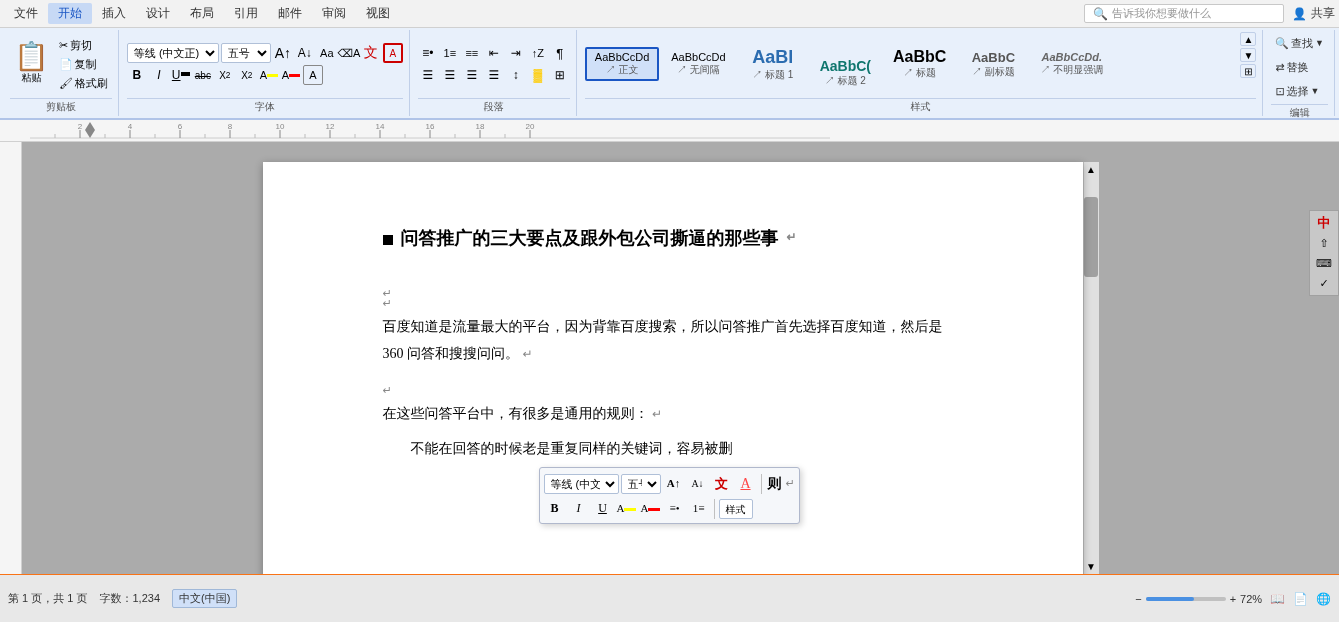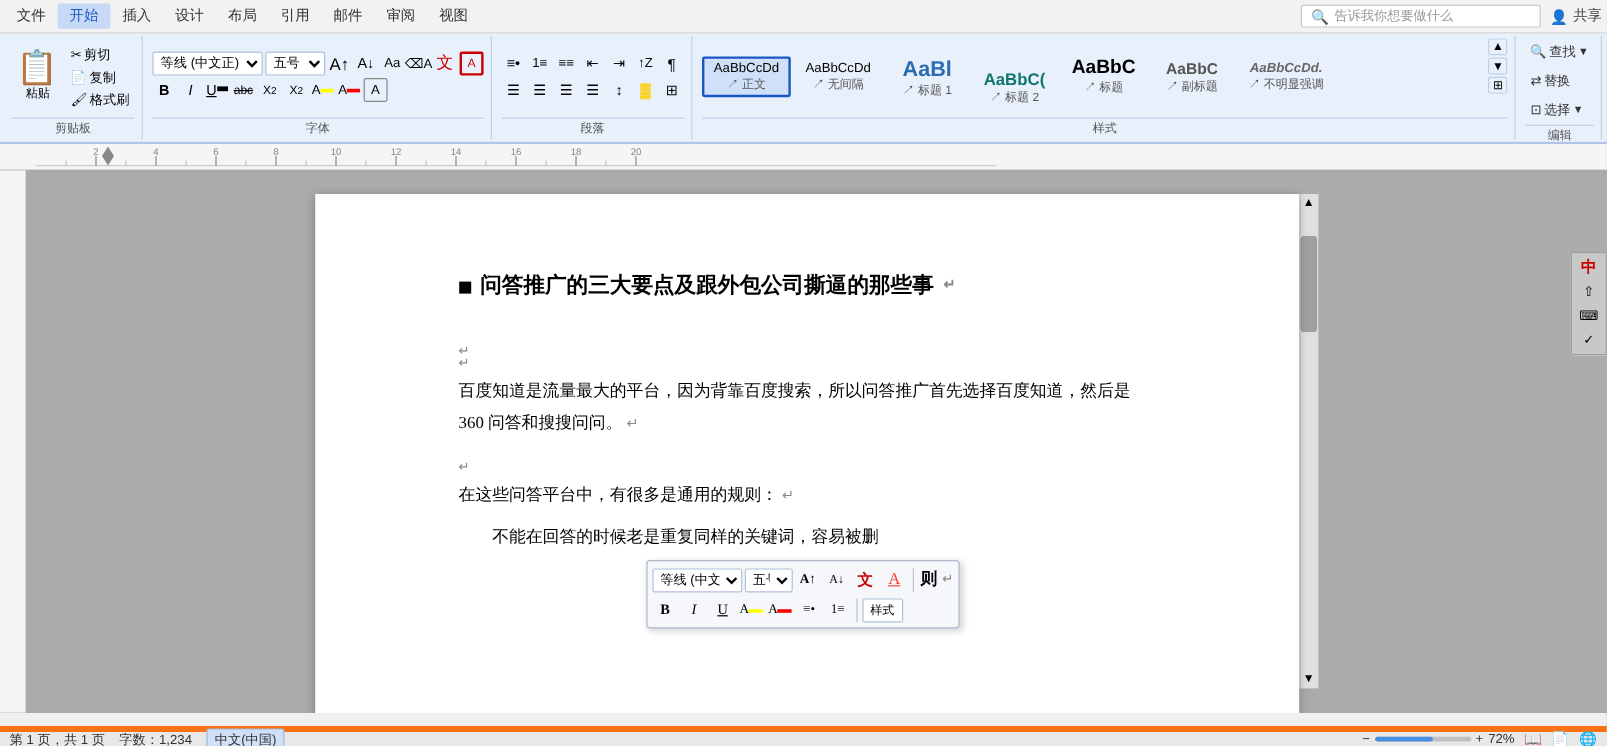--- a/index.html
+++ b/index.html
@@ -357,23 +357,23 @@
       cursor: pointer;
       height: 20px;
     }
 
     
     .taskbar {
       position: fixed;
       bottom: 0;
       left: 0;
       right: 0;
-      height: 17px;
+      height: 48px;
       background: #e8e8e8;
-      border-top: 5px solid #f97316;
+      border-top: 1px solid #f97316;
       display: flex;
       align-items: center;
       padding: 0 8px;
       font-size: 11px;
       color: #333;
       gap: 8px;
     }
     .status-left { display: flex; align-items: center; gap: 12px; }
     .status-right { margin-left: auto; display: flex; align-items: center; gap: 8px; }
     .zoom-bar {

